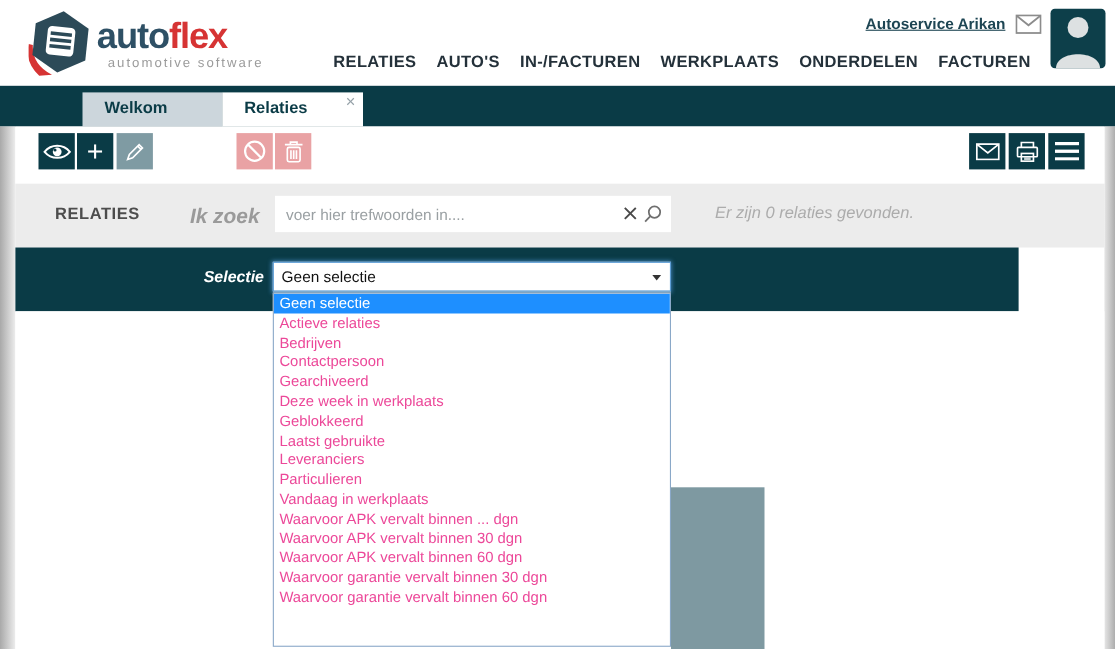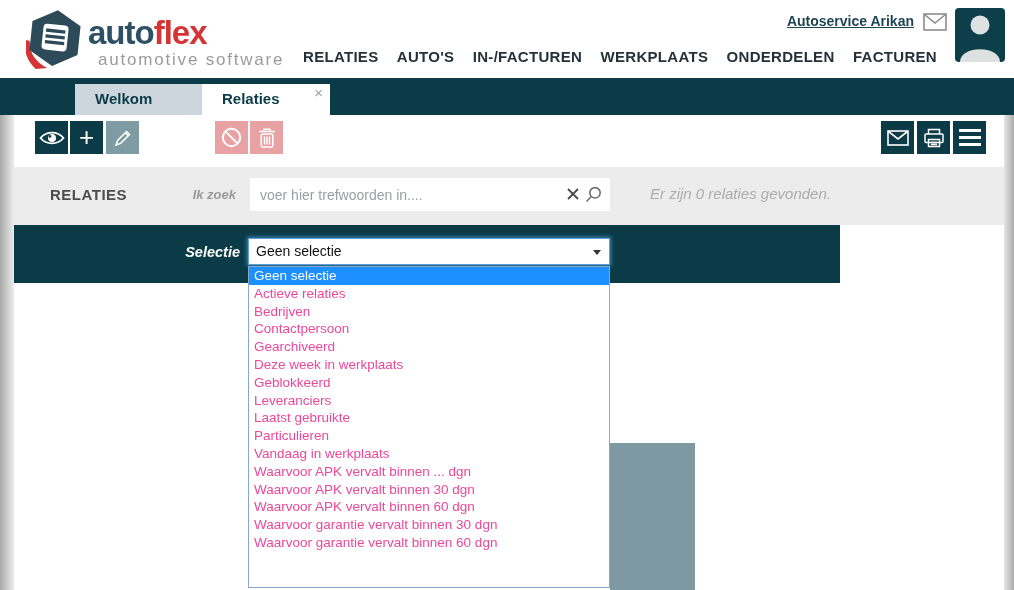--- a/index.html
+++ b/index.html
@@ -7,21 +7,21 @@
   body { font-family:"Liberation Sans","DejaVu Sans",sans-serif; background:#fff; }
   .page { position:relative; width:1014px; height:590px; background:#fff; }
 
   
   .header { position:absolute; top:0; left:0; width:1014px; height:78px; background:#fff; }
   .logo { position:absolute; left:26px; top:6px; width:200px; height:66px; cursor:pointer; }
   .logo-hex { position:absolute; left:0; top:2px; }
   .brand { position:absolute; left:62px; top:8px; font-size:33px; font-weight:bold; letter-spacing:-1px; white-space:nowrap; }
   .brand .dark { color:#2e5065;margin-top:14px; }
   .brand .red  { color:var(--logo-red,#d63434); }
-  .tagline { position:absolute; left:72px; top:44px; font-size:17px; letter-spacing:1.8px; color:#9b9b9b; white-space:nowrap; }
+  .tagline { position:absolute; left:72px; top:44px; font-size:12px; letter-spacing:1.8px; color:#9b9b9b; white-space:nowrap; }
   .main-nav { position:absolute; left:303px; top:48px; width:634px; display:flex; justify-content:space-between; }
   .nav-item { font-size:15px; font-weight:bold; color:#24313a; letter-spacing:.3px; cursor:pointer; white-space:nowrap; }
   .user-box { position:absolute; top:13px; right:67px; display:flex; align-items:flex-start; gap:9px; }
   .user-name { font-size:14px; font-weight:bold; color:#1d4553; text-decoration:underline; cursor:pointer; white-space:nowrap; }
   .avatar { position:absolute; top:8px; right:9px; width:50px; height:54px; background:#0d3f4a; border-radius:4px; display:flex; align-items:flex-end; justify-content:center; overflow:hidden; cursor:pointer; }
 
   
   .tabbar { position:absolute; top:78px; left:0; width:1014px; height:37px; background:var(--primary-teal,#0a3b46); }
   .tab-strip { position:absolute; left:35px; top:6px; height:31px; display:flex;padding-left:40px; }
   .tab { position:relative; width:127px; height:31px; background:var(--inactive-tab,#ccd6dc); cursor:pointer; }
@@ -40,30 +40,30 @@
   .toolbar { position:absolute; top:115px; left:14px; width:990px; height:52px; background:#fff; }
   .tbtn { position:absolute; top:6px; width:33px; height:33px; border:none; display:flex; align-items:center; justify-content:center; cursor:pointer; padding:0; }
   .tbtn.teal { background:var(--primary-teal,#0a3b46); }
   .tbtn.muted { background:var(--muted-teal-button,#7f9ba3); }
   .tbtn.pink { background:var(--danger-pink,#e9a2a4); }
   .plus-glyph { color:#fff; font-size:26px; font-weight:normal; line-height:26px; margin-top:-2px; }
 
   
   .searchbar { position:absolute; top:167px; left:14px; width:990px; height:58px; background:#ececec; }
   .section-title { position:absolute; left:36px; top:19px; font-size:15px; font-weight:bold; color:#4d4d4d; letter-spacing:.5px; }
-  .seek-label { position:absolute; left:140px; top:20px; width:82px; text-align:right; font-size:13px; font-style:italic; font-weight:bold; color:#9a9a9a; }
+  .seek-label { position:absolute; left:140px; top:20px; width:82px; text-align:right; font-size:19px; font-style:italic; font-weight:bold; color:#9a9a9a; }
   .search-wrap { position:absolute; left:236px; top:11px; width:360px; height:33px; background:#fff;padding-left:44px; }
   .search-wrap input { position:absolute; left:0; top:0; width:300px; height:33px; border:none; outline:none; background:transparent; font-size:14px; color:#444; padding:0 0 0 10px; font-family:inherit; }
   .search-wrap input::placeholder { color:#9aa0a3; opacity:1; }
   .clear-ic { position:absolute; right:31px; top:10px; cursor:pointer; }
   .mag-ic { position:absolute; right:8px; top:8px; cursor:pointer; }
   .results-status { position:absolute; left:636px; top:18px; font-size:15px; font-style:italic; color:#acacac; }
 
   
-  .selectbar { position:absolute; top:225px; left:14px; width:826px; height:58px; background:var(--primary-teal,#0a3b46); }
+  .selectbar { position:absolute; top:225px; left:14px; width:912px; height:58px; background:var(--primary-teal,#0a3b46); }
   .select-label { position:absolute; left:130px; top:19px; width:96px; text-align:right; font-size:14.5px; font-weight:bold; font-style:italic; color:#fff; }
   .select-box { position:absolute; left:234px; top:13px; width:362px; height:27px; background:#fff; border:1px solid #5e9ed6; box-shadow:0 0 4px 1px rgba(80,150,215,.8); cursor:pointer; }
   .select-value { position:absolute; left:7px; top:4px; font-size:14px; color:#111; }
   .select-arrow { position:absolute; right:8px; top:11px; width:0; height:0; border-left:4px solid transparent; border-right:4px solid transparent; border-top:5px solid #333; }
 
   
   .contentarea { position:absolute; top:283px; left:14px; width:990px; height:307px; background:#fff; }
   .placeholder-box { position:absolute; left:596px; top:160px; width:85px; height:147px; background:var(--content-placeholder-box,#7e99a1); }
 
   
@@ -217,22 +217,22 @@
   </div>
 
   <div class="dropdown">
       <div class="option highlighted">Geen selectie</div>
       <div class="option">Actieve relaties</div>
       <div class="option">Bedrijven</div>
       <div class="option">Contactpersoon</div>
       <div class="option">Gearchiveerd</div>
       <div class="option">Deze week in werkplaats</div>
       <div class="option">Geblokkeerd</div>
+      <div class="option">Laatst gebruikte</div>
       <div class="option">Leveranciers</div>
-      <div class="option">Laatst gebruikte</div>
       <div class="option">Particulieren</div>
       <div class="option">Vandaag in werkplaats</div>
       <div class="option">Waarvoor APK vervalt binnen ... dgn</div>
       <div class="option">Waarvoor APK vervalt binnen 30 dgn</div>
       <div class="option">Waarvoor APK vervalt binnen 60 dgn</div>
       <div class="option">Waarvoor garantie vervalt binnen 30 dgn</div>
       <div class="option">Waarvoor garantie vervalt binnen 60 dgn</div>
     </div>
 
 </div>

